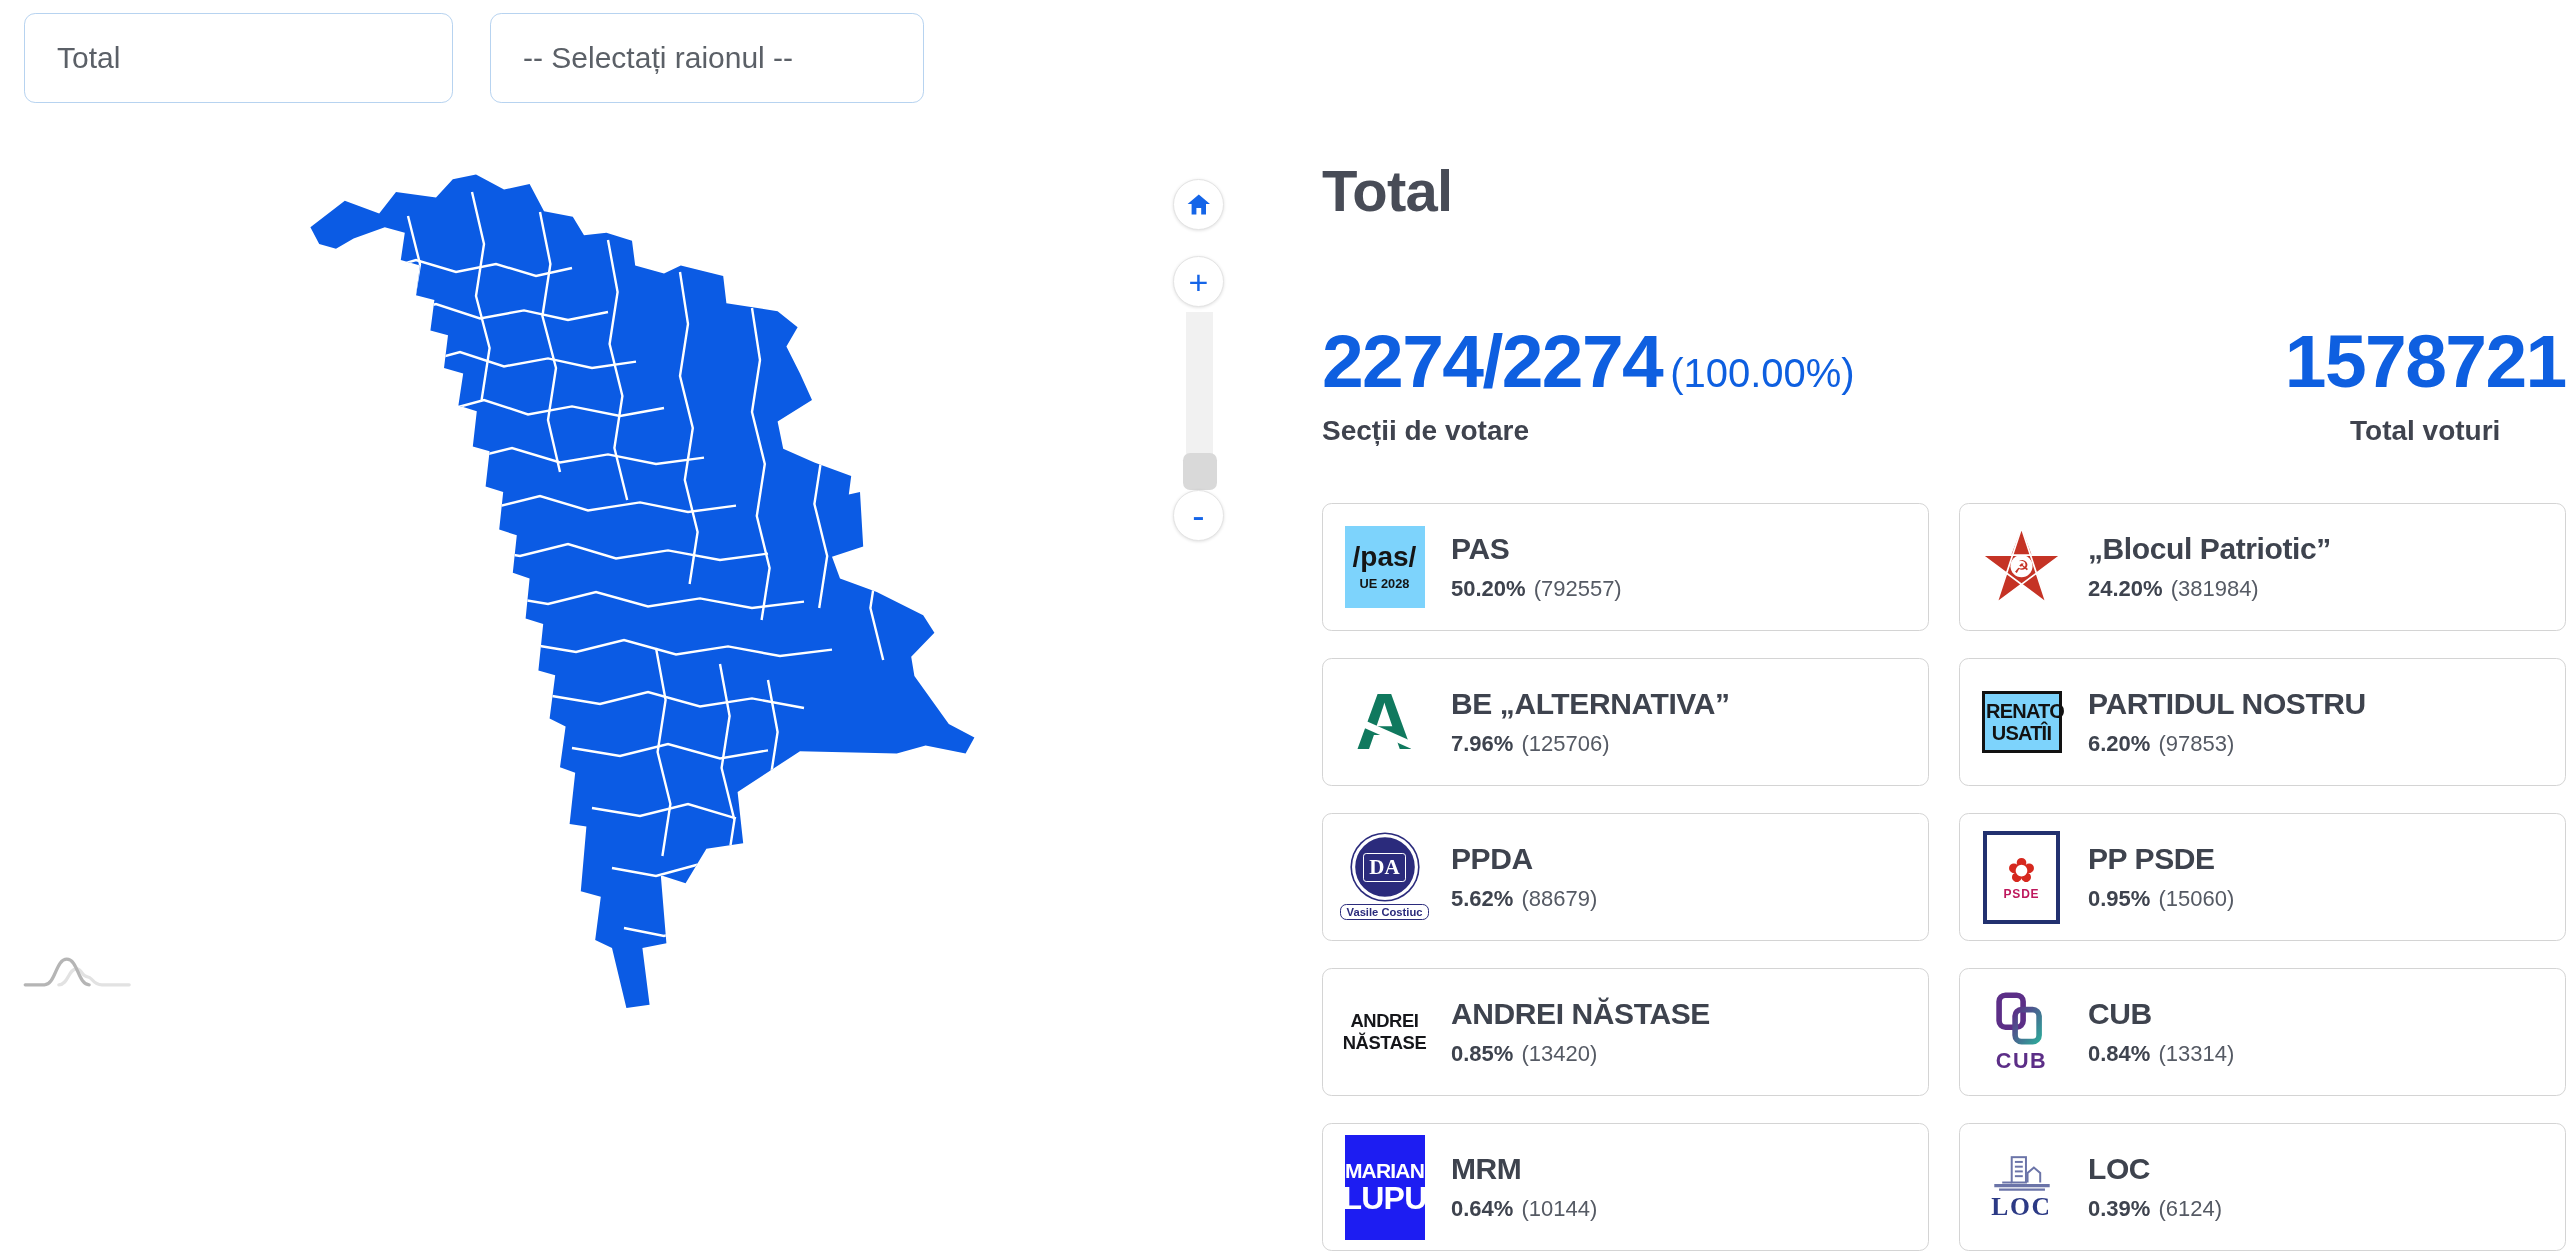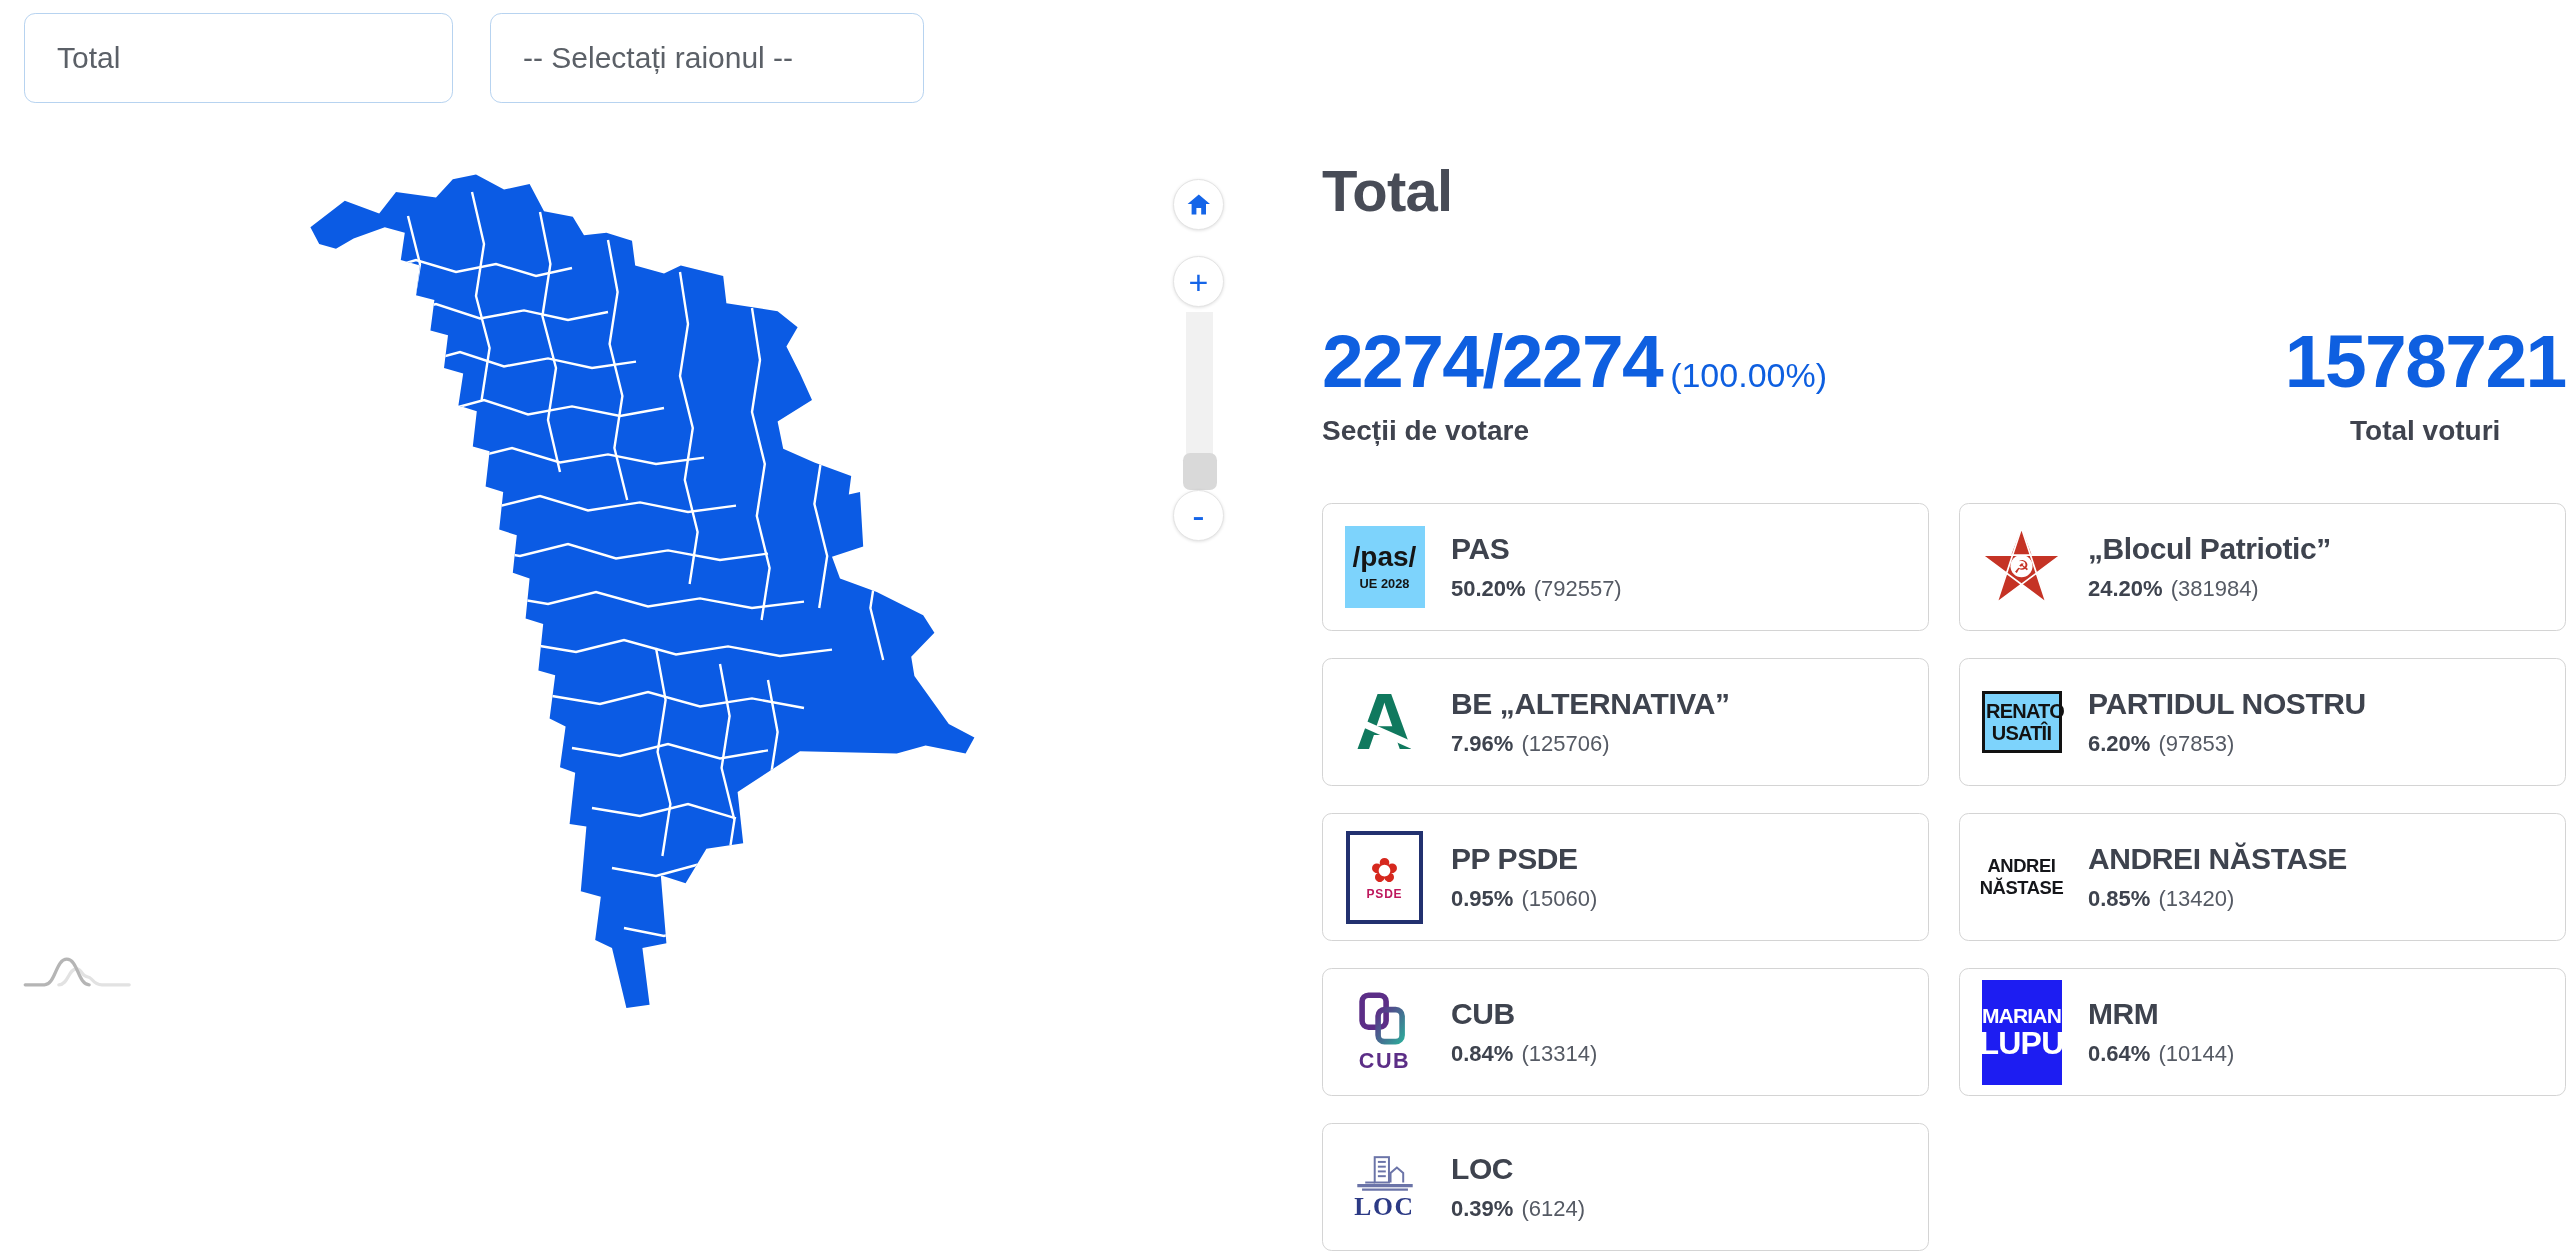--- a/index.html
+++ b/index.html
@@ -34,21 +34,21 @@
   #ctrl-minus { top:490px; font-size:37px; color:#1565e8; font-weight:500; line-height:1; }
   #zoom-track { position:absolute; left:1186px; top:312px; width:27px; height:142px; background:#f1f1f1; }
   #zoom-handle{ position:absolute; left:1183px; top:453px; width:34px; height:37px; background:#d9d9d9; border-radius:7.2px; cursor:grab; }
 
   
   #panel-title { position:absolute; left:1322px; top:157px; font-size:58px; font-weight:700; color:#484c57; letter-spacing:-0.8px; }
 
   #stations-block { position:absolute; left:1322px; top:320px; }
   #votes-block    { position:absolute; right:10.4px;  top:320px; display:flex; flex-direction:column; align-items:center; }
   .big-num { font-size:75px; font-weight:700; color:#0e5fe0; letter-spacing:-1.6px; line-height:1.1; white-space:nowrap; }
-  .big-paren { font-size:34px; font-weight:400; color:#0e5fe0; letter-spacing:0; margin-left:8px; }
+  .big-paren { font-size:40px; font-weight:400; color:#0e5fe0; letter-spacing:0; margin-left:8px; }
   .stat-label { font-size:28px; font-weight:700; color:#3f434e; margin-top:12.8px; }
 
   
   #results-grid {
     position:absolute; left:1322px; top:503px;
     display:grid; grid-template-columns:607px 607px; column-gap:30px; row-gap:27px;
   }
   .result-card {
     height:128px; background:#fff; border:1.6px solid #d4d4d4; border-radius:9.6px;
     display:flex; align-items:center; padding:0 19px; gap:24px;
@@ -229,20 +229,34 @@
           <div>RENATO</div>
           <div>USATÎI</div>
         </div>
       </div>
       <div class="card-text">
         <div class="party-name">PARTIDUL NOSTRU</div>
         <div class="party-stats"><span class="party-pct">6.20%</span><span class="party-votes">(97853)</span></div>
       </div>
     </div>
 
+    <div class="result-card">
+      <div class="logo-box">
+        <div class="ppda">
+          <div class="ppda-circle">
+              <span class="ppda-da">DA</span>
+            </div>
+          <div class="ppda-banner">Vasile Costiuc</div>
+        </div>
+      </div>
+      <div class="card-text">
+        <div class="party-name">PPDA</div>
+        <div class="party-stats"><span class="party-pct">5.62%</span><span class="party-votes">(88679)</span></div>
+      </div>
+    </div>
 
     <div class="result-card">
       <div class="logo-box">
         <div class="psde-box">
           <span class="psde-flower">✿</span>
           <span class="psde-word">PSDE</span>
         </div>
       </div>
       <div class="card-text">
         <div class="party-name">PP PSDE</div>

